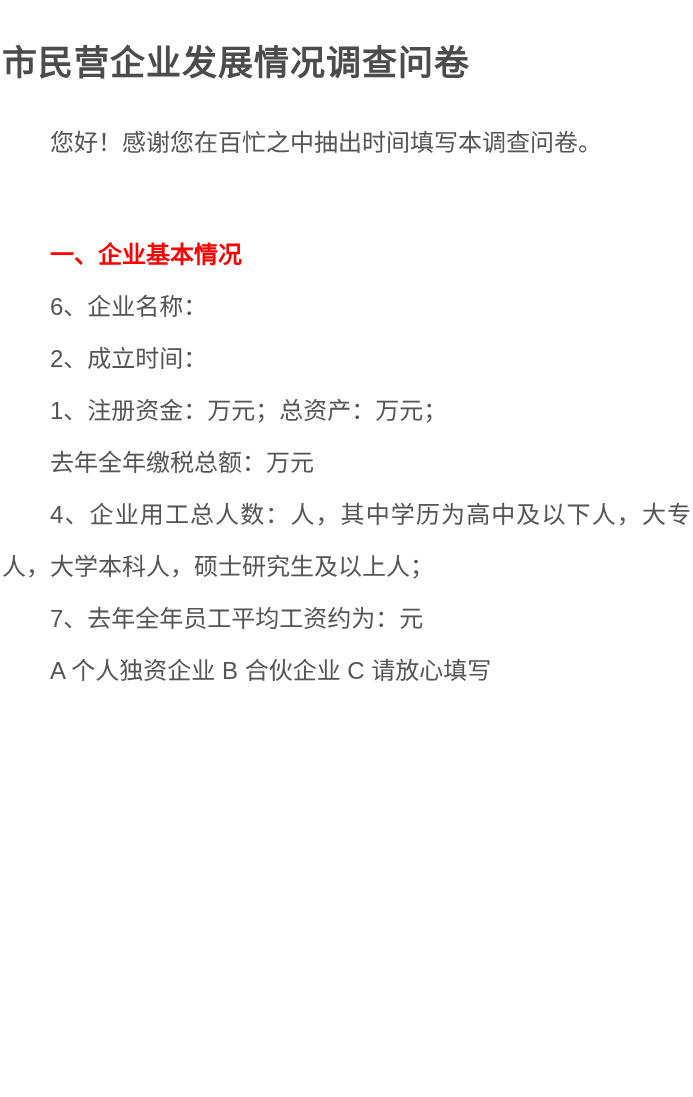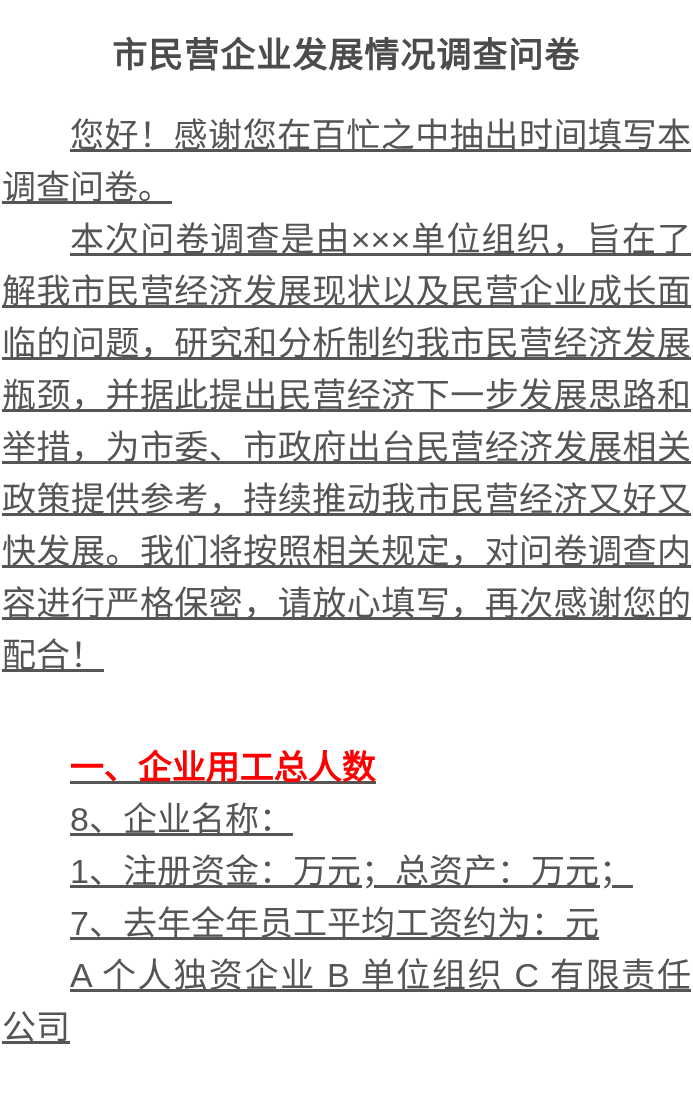--- a/index.html
+++ b/index.html
@@ -16,34 +16,32 @@
   }
   body {
     width: 693px;
     min-height: 1097px;
     font-family: "Liberation Sans", "DejaVu Sans", sans-serif;
   }
   .article {
     padding: 23px 2px 20px 2px;
   }
   .page-title {
-    margin: 8px 0 31px 0;
+    margin: 16px 0 31px 0;
     font-size: 35px;
     line-height: 47px;
     font-weight: 700;
     color: var(--title-text);
-    text-align: center;
     letter-spacing: 1px;
   }
   .content {
-    font-size: 34px;
+    font-size: 24px;
     line-height: 52px;
     color: var(--body-text);
     text-align: justify;
-    text-decoration: underline;
   }
   .content p {
     margin: 0;
     padding: 0;
     text-indent: 2em;
   }
   .section-heading {
     margin-top: 60px !important;
     color: var(--heading-red);
     font-weight: 700;
@@ -53,30 +51,32 @@
 <body>
 
 <div class="article">
 
   <h1 class="page-title">市民营企业发展情况调查问卷</h1>
 
   <div class="content">
 
     <p>您好！感谢您在百忙之中抽出时间填写本调查问卷。</p>
 
-    <p>本次问卷调查是由×××单位组织，旨在了解我市民营经济发展现状以及民营企业成长面临的问题，研究和分析制约我市民营经济发展瓶颈，并据此提出民营经济下一步发展思路和举措，为市委、市政府出台民营经济发展相关政策提供参考，持续推动我市民营经济又好又快发展。我们将按照相关规定，对问卷调查内容进行严格保密，请放心填写，再次感谢您的配合！</p>
 
-    <p class="section-heading">一、企业用工总人数</p>
+    <p class="section-heading">一、企业基本情况</p>
 
-    <p>8、企业名称：</p>
+    <p>6、企业名称：</p>
 
+    <p>2、成立时间：</p>
 
     <p>1、注册资金：万元；总资产：万元；</p>
 
+    <p>去年全年缴税总额：万元</p>
 
+    <p>4、企业用工总人数：人，其中学历为高中及以下人，大专人，大学本科人，硕士研究生及以上人；</p>
 
     <p>7、去年全年员工平均工资约为：元</p>
 
 
-    <p>A 个人独资企业 B 单位组织 C 有限责任公司</p>
+    <p>A 个人独资企业 B 合伙企业 C 请放心填写</p>
 
   </div>
 </div>
 
 </body></html>

